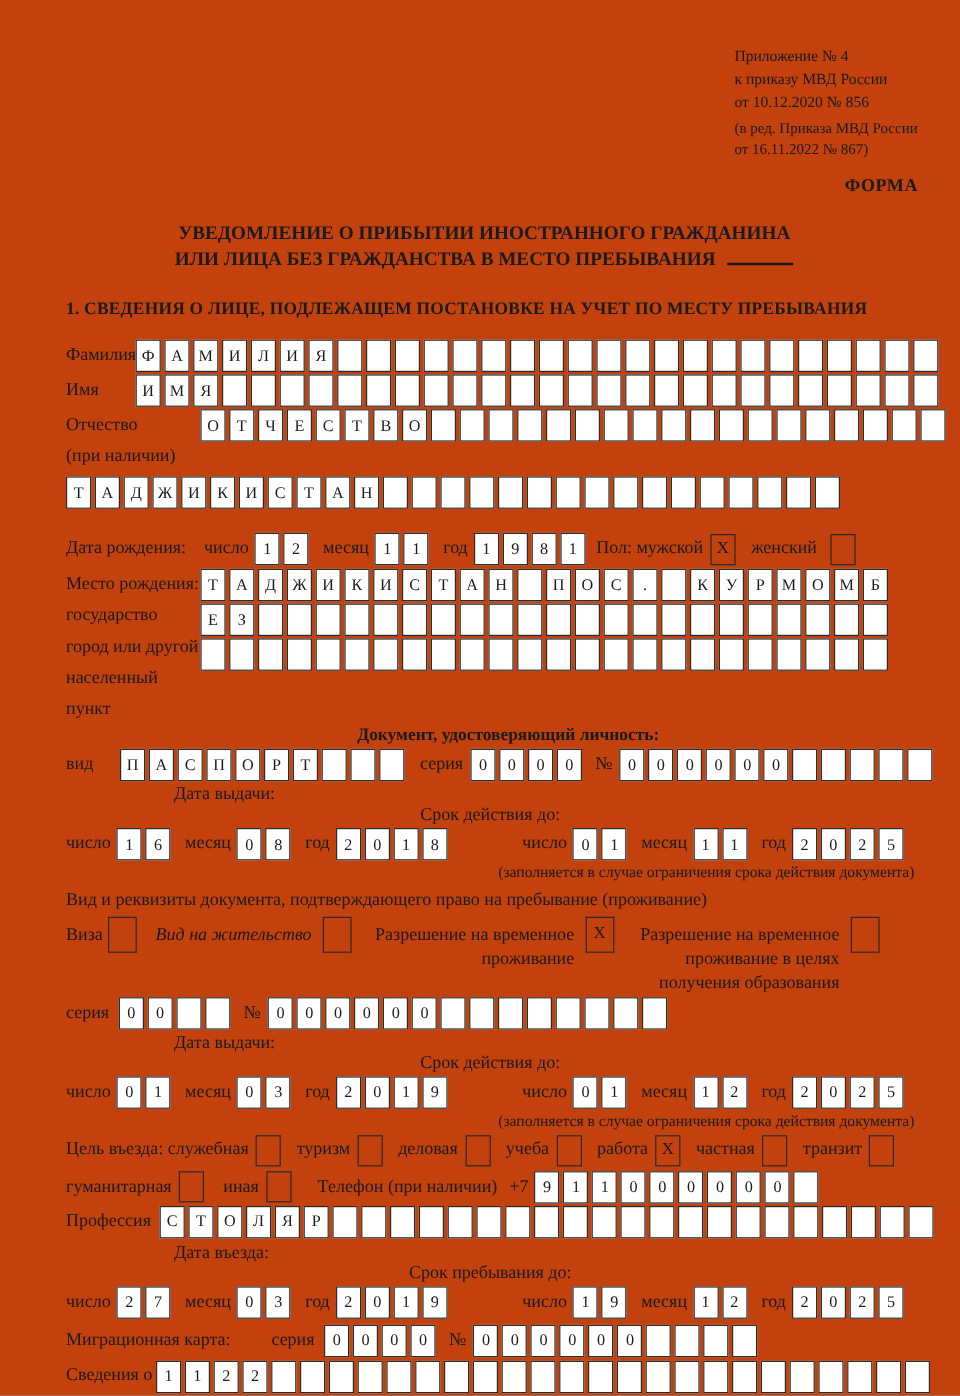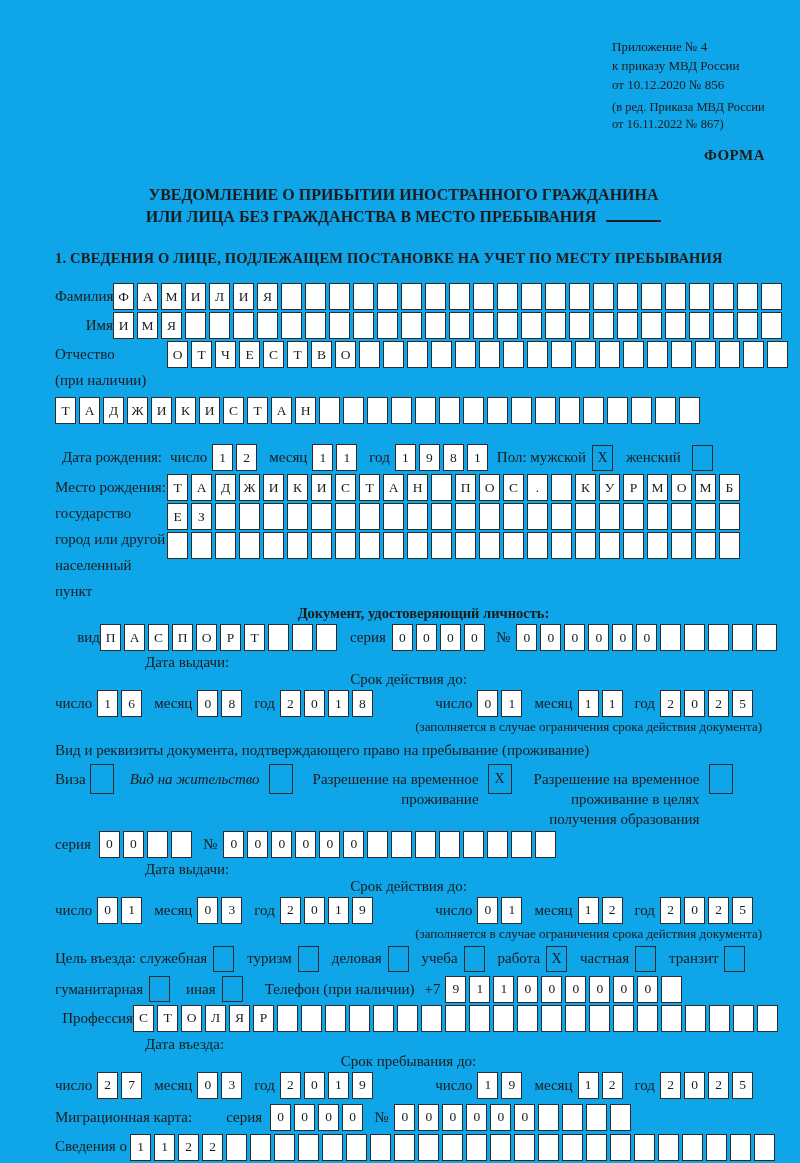--- a/index.html
+++ b/index.html
@@ -1,36 +1,36 @@
 <!DOCTYPE html>
 <html lang="ru"><head>
 <meta charset="utf-8">
 <style>
   * { box-sizing: border-box; margin: 0; padding: 0; }
   html, body { background: #888; }
   .page {
     width: 800px; height: 1163px;
-    background: #0ea5e9;
+    background: #c2410c;
     color: #1b1b1b;
     font-family: "Liberation Serif", "DejaVu Serif", serif;
     padding: 38px 8px 0 55px;
     position: relative;
     overflow: hidden;
     margin: 0 auto;
   }
   
   .appendix { margin-left: 557px; width: 182px; font-size: 13px; line-height: 1.45; }
   .appendix .edition { font-size: 12.5px; margin-top: 4px; line-height: 1.4; }
   .forma { text-align: right; margin: 13px 27px 20px 0; font-weight: bold; font-size: 15px; letter-spacing: .5px; }
   
   .title { text-align: center; font-weight: bold; font-size: 16px; line-height: 1.4; margin-left: -40px; }
   .title .blank { display: inline-block; width: 55px; border-bottom: 2px solid #1b1b1b; height: 14px; margin-left: 10px; }
   .sect-heading { font-weight: bold; font-size: 14.5px; margin-top: 22px; letter-spacing: .2px; }
   
-  .row { display: flex; align-items: center; margin-top: 2px; font-size: 15px; text-align: right; }
+  .row { display: flex; align-items: center; margin-top: 2px; font-size: 15px; }
   .mrow { display: flex; align-items: flex-start; margin-top: 2px; font-size: 15px; }
   .lblcol { flex: none; }
   .w45 { width: 45px; } .w58 { width: 58px; } .w75 { width: 75px; } .w88 { width: 88px; } .w107 { width: 107px; } .w112 { width: 112px; }
   .lines { line-height: 26px; }
   .lines6 { line-height: 24.5px; }
   .boxes { display: flex; flex: none; }
   .box {
     width: 21px; height: 27px; border: 1.6px solid #2b2b2b; margin-right: 3px;
     display: flex; align-items: center; justify-content: center;
     font-size: 13.5px; flex: none; background: #fff;

